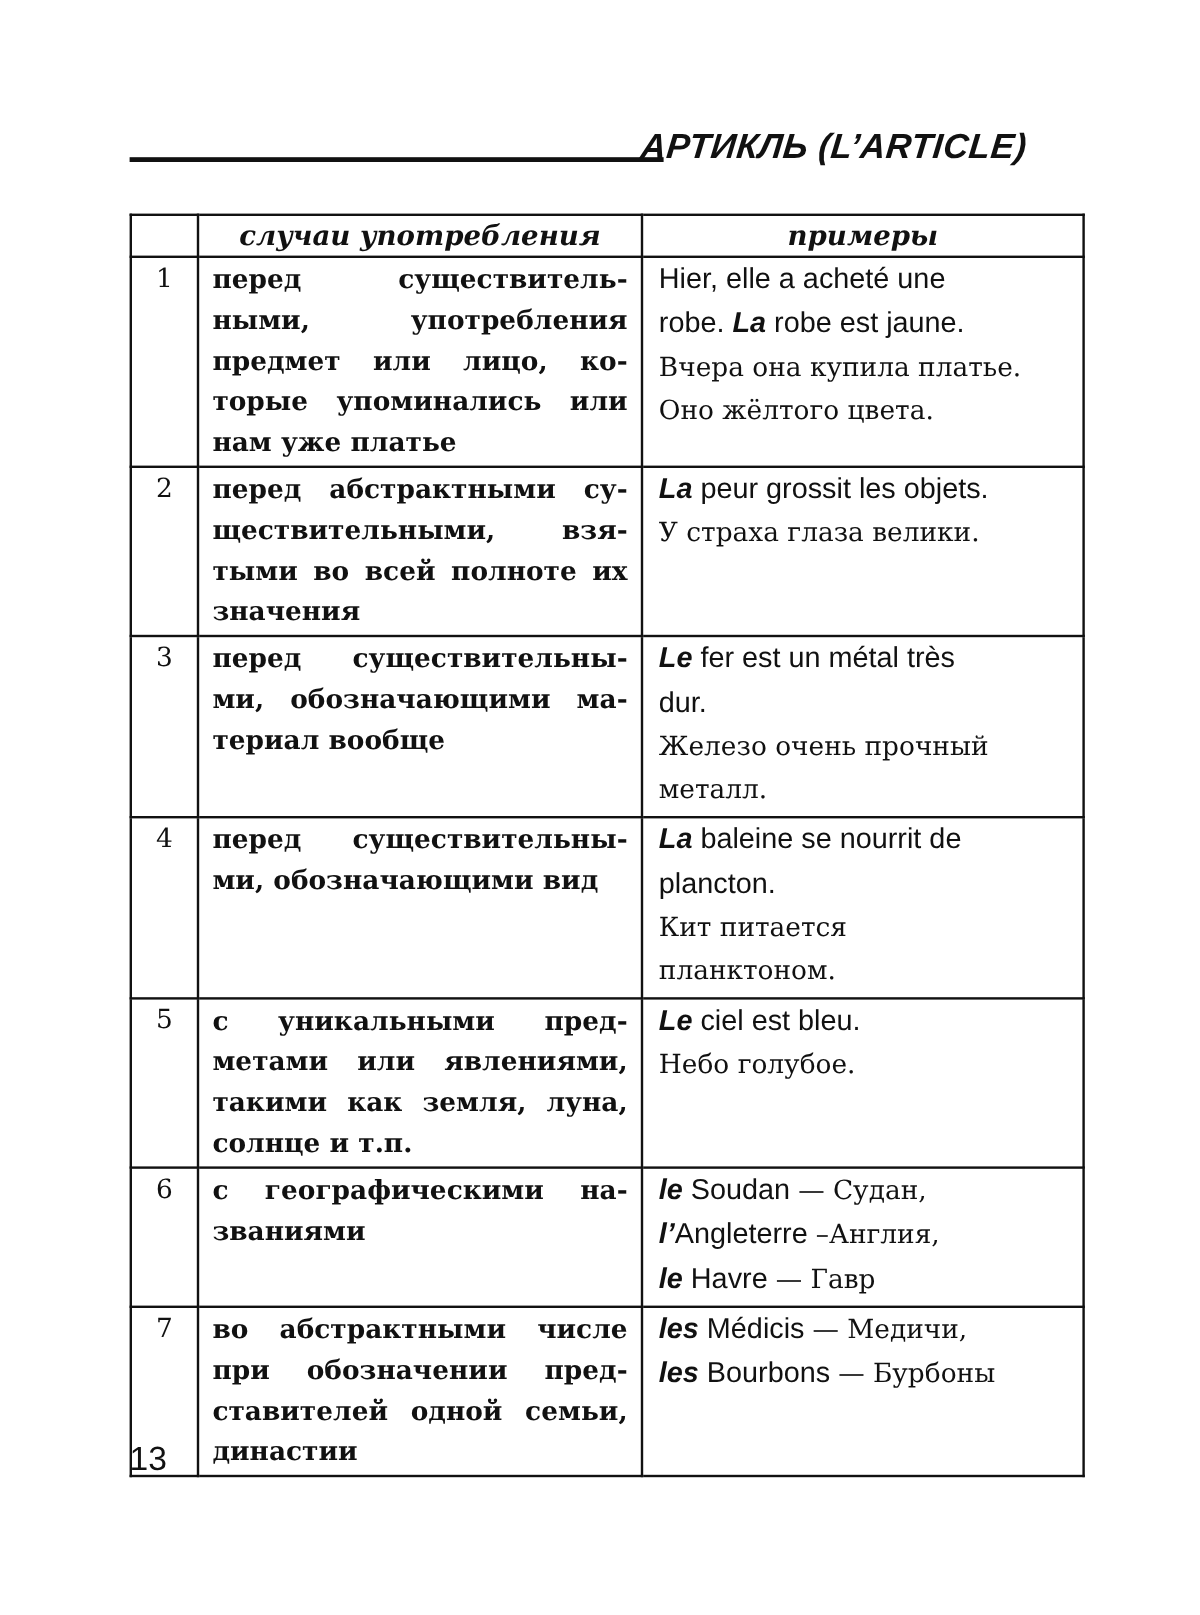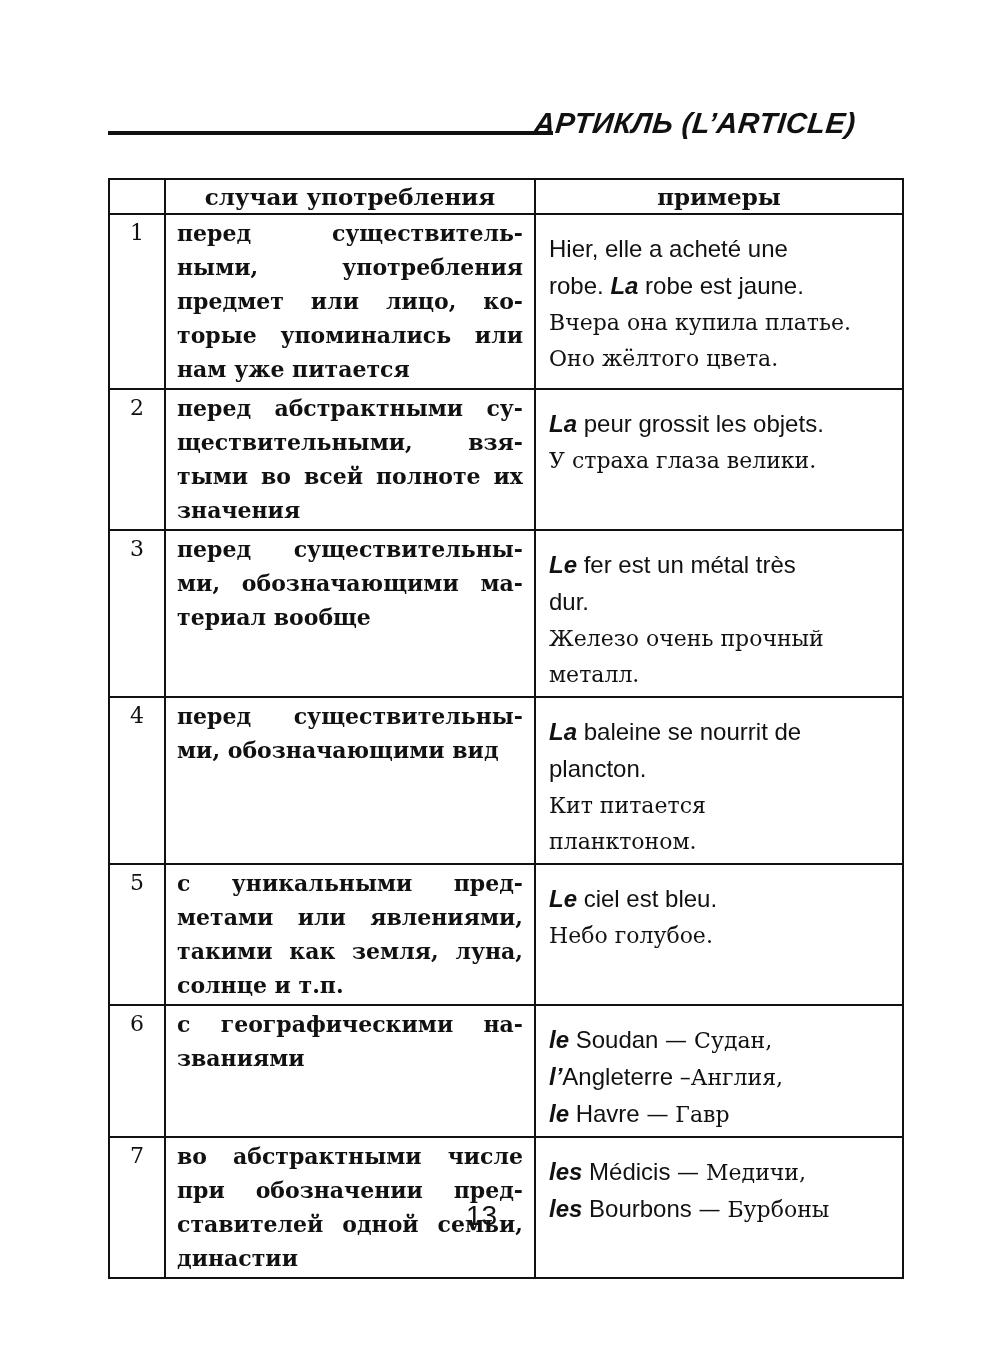--- a/index.html
+++ b/index.html
@@ -53,39 +53,40 @@
     background: #ffffff;
   }
   .grammar-table th {
     height: 33px;
     vertical-align: middle;
     text-align: center;
     font-family: "DejaVu Serif", serif;
     font-weight: 700;
     font-size: 23px;
     padding: 0;
+    font-style: italic;
   }
   .col-num  { width: 52px;  }
   .col-case { width: 346px; font-weight: bold; }
   .col-ex   { width: 343px; }
 
   td.col-num {
     text-align: center;
     font-family: "DejaVu Serif", serif;
     font-size: 22px;
     line-height: 34px;
     padding-top: 1px;
   }
   td.col-case {
     padding: 1px 11px 2px 11px;
     font-family: "DejaVu Serif", serif;
     font-size: 22px;
   }
   td.col-ex {
-    padding: 17px 10px 2px 13px;
+    padding: 1px 10px 2px 13px;
   }
 
   .jline {
     line-height: 34px;
     text-align: justify;
     text-align-last: justify;
     -moz-text-align-last: justify;
     white-space: nowrap;
   }
   .jline.last {
@@ -106,21 +107,21 @@
     font-size: 22px;
   }
   .seg-bold { font-weight: 700; font-style: italic; }
 
   
   .page-number {
     position: absolute;
     left: 108px;
     width: 747px;
     top: 1200px;
-    text-align: center;
+    text-align: left;
     font-family: "Liberation Sans", sans-serif;
     font-size: 28px;
   }
 </style>
 </head>
 <body>
 
 <div class="page">
 
   <div class="header-rule"></div>
@@ -135,21 +136,21 @@
       </tr>
     </thead>
     <tbody>
         <tr>
           <td class="col-num">1</td>
           <td class="col-case">
             <div class="jline">перед существитель-</div>
             <div class="jline">ными, употребления</div>
             <div class="jline">предмет или лицо, ко-</div>
             <div class="jline">торые упоминались или</div>
-            <div class="jline last">нам уже питается</div>
+            <div class="jline last">нам уже платье</div>
           </td>
           <td class="col-ex">
             <div class="ex-line"><span class="seg-sans">Hier, elle a acheté une</span></div>
             <div class="ex-line"><span class="seg-sans">robe. </span><span class="seg-sans seg-bold">La</span><span class="seg-sans"> robe est jaune.</span></div>
             <div class="ex-line"><span class="seg-serif">Вчера она купила платье.</span></div>
             <div class="ex-line"><span class="seg-serif">Оно жёлтого цвета.</span></div>
           </td>
         </tr>
         <tr>
           <td class="col-num">2</td>

